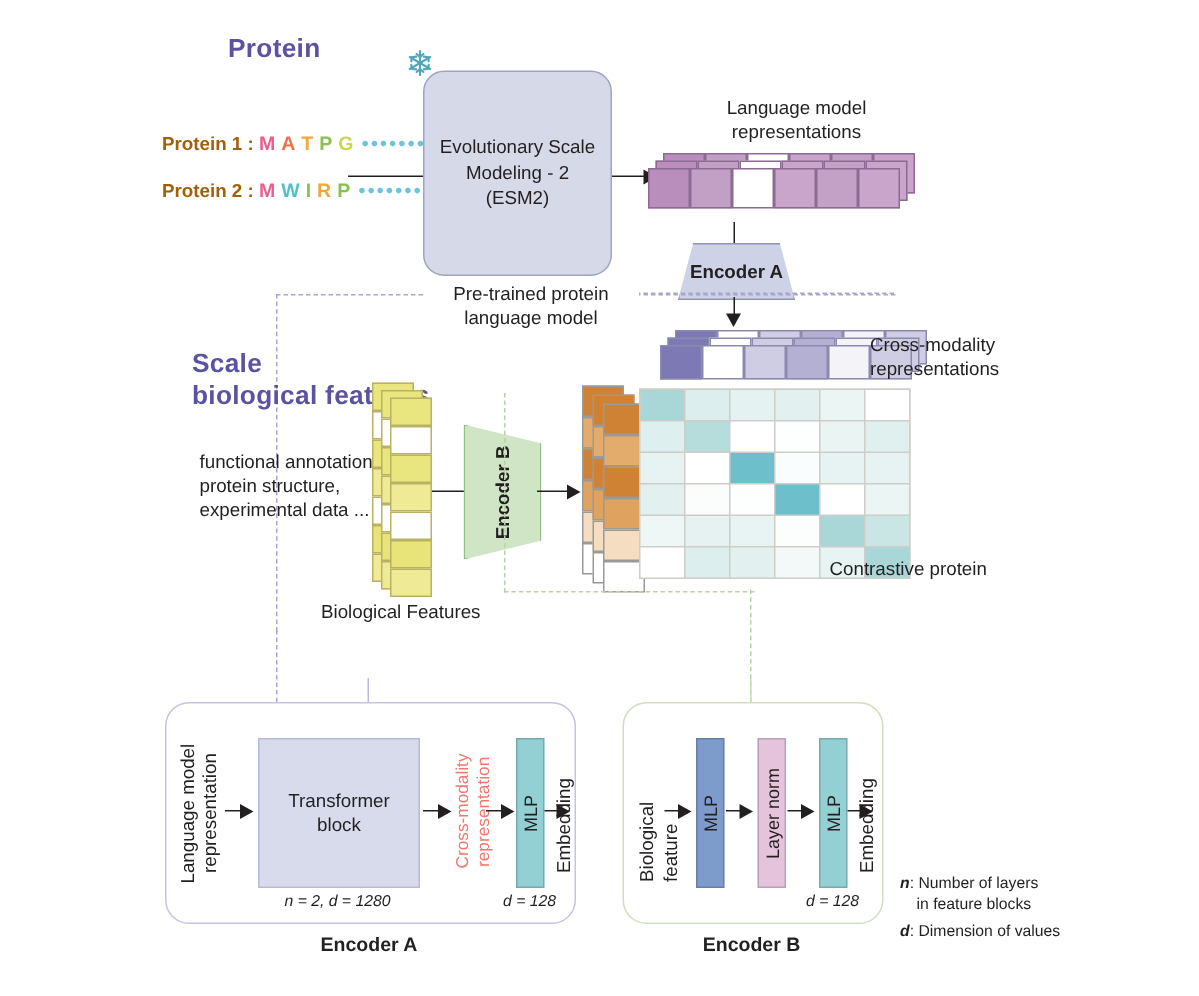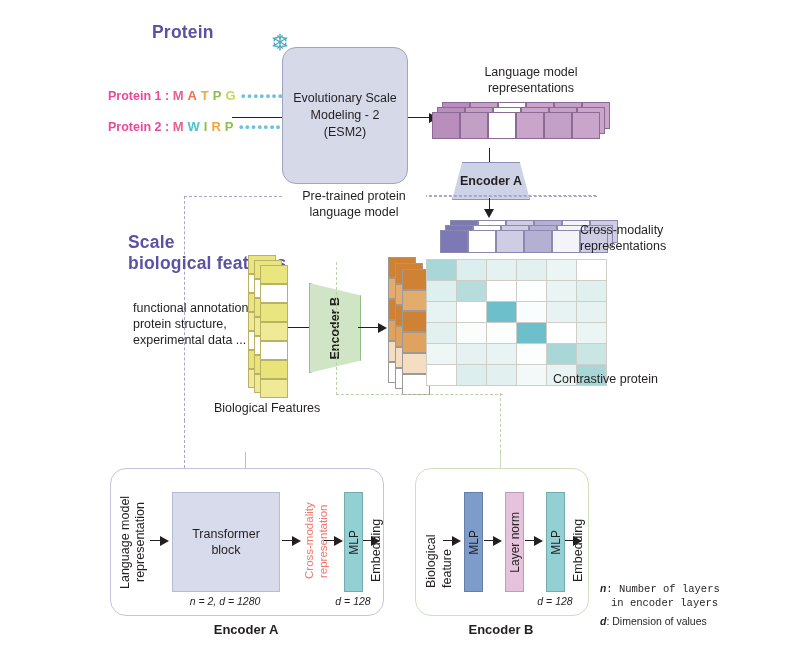--- a/index.html
+++ b/index.html
@@ -7,21 +7,21 @@
        font-family:"Liberation Sans","DejaVu Sans",sans-serif;color:#231f20;}
   .abs{position:absolute;}
   .ttl{color:#5b52a3;font-weight:bold;font-size:17.5px;line-height:21px;letter-spacing:.2px;}
   .lbl{font-size:12.5px;line-height:16px;color:#231f20;}
   .lbl-c{text-align:center;}
   .bold{font-weight:bold;}
   .ital{font-style:italic;}
   .vert{writing-mode:vertical-rl;transform:rotate(180deg);}
   
   .seqrow{font-size:12.5px;white-space:nowrap;}
-  .seqrow .nm{font-weight:bold;color:#ec4899;}
+  .seqrow .nm{font-weight:bold;color:#a16207;}
   .aa{font-weight:bold;font-size:13px;letter-spacing:.5px;margin-left:3.5px;}
   .dots{color:#6cc4dc;letter-spacing:1.6px;font-size:13px;font-weight:bold;margin-left:5px;}
   
   .esm{background:#d6d9e8;border:1px solid #9fa4c4;border-radius:14px;
        display:flex;align-items:center;justify-content:center;text-align:center;
        font-size:12.5px;line-height:17px;color:#231f20;}
   
   .hline{background:#231f20;height:1.4px;}
   .vline{background:#231f20;width:1.4px;}
   .ah-r{width:0;height:0;border-top:5px solid transparent;border-bottom:5px solid transparent;border-left:9px solid #231f20;}
@@ -378,20 +378,20 @@
 <div class="abs ah-r" style="left:573px;top:535.5px;"></div>
 <div class="abs lbl vert" style="left:570px;top:500px;height:82px;">
   <span>Embedding</span>
 </div>
 
 <div class="abs bold" style="left:415px;top:622px;width:172px;text-align:center;font-size:13px;">
   <span>Encoder B</span>
 </div>
 
 <div class="abs note" style="left:600px;top:583px;width:190px;">
-  <div style="margin-bottom:5px;font-family:Liberation Mono, monospace;">
+  <div style="margin-bottom:5px;">
     <span class="ital bold">n</span><span>: Number of layers</span>
-    <div style="padding-left:11px;">in encoder layers</div>
+    <div style="padding-left:11px;">in feature blocks</div>
   </div>
   <div>
     <span class="ital bold">d</span><span>: Dimension of values</span>
   </div>
 </div>
 
 </body></html>

